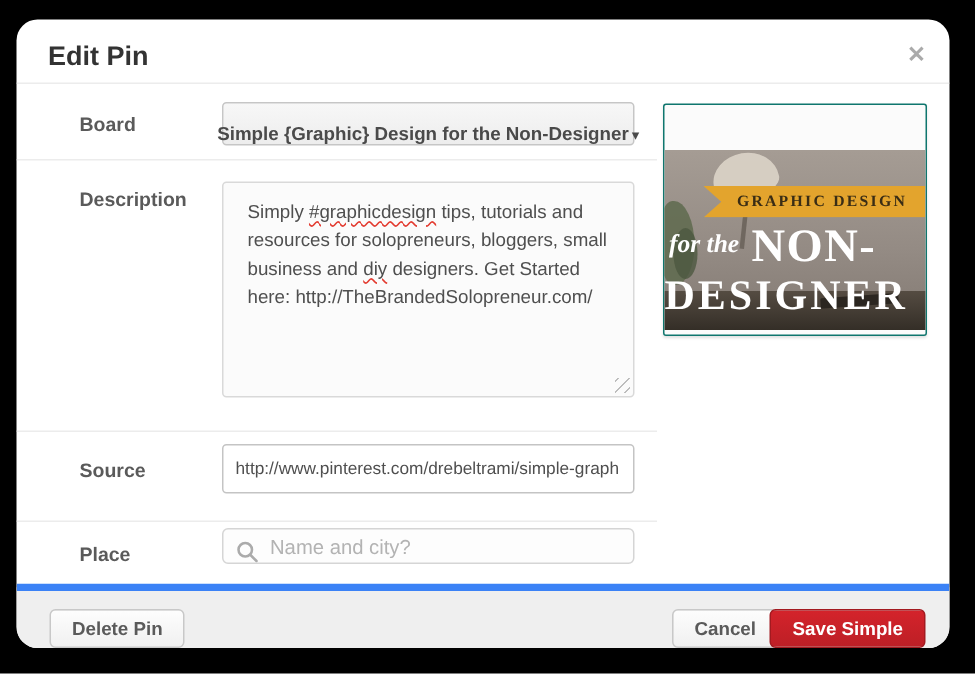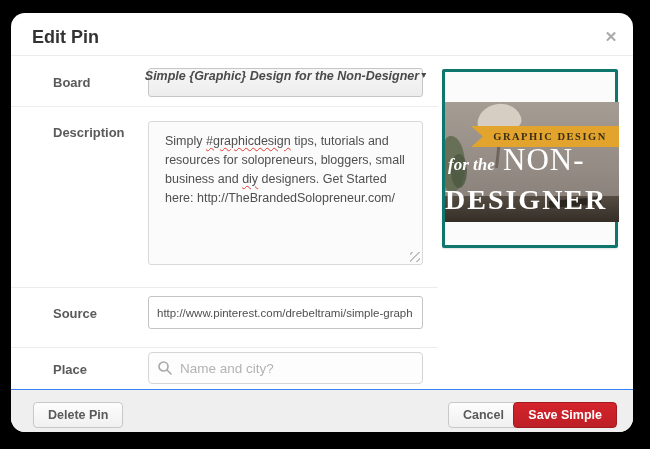--- a/index.html
+++ b/index.html
@@ -13,45 +13,45 @@
   .close-btn { position:absolute; right:10px; top:12px; width:24px; height:24px; background:none; border:none;
                color:#aaa; font-size:15px; font-weight:bold; cursor:pointer; line-height:24px; text-align:center; }
   .hr { position:absolute; height:1px; background:#ececec; }
   .hr-title { left:0; right:0; top:42px; }
   .hr-row { left:0; width:427px; }
 
   .field-label { position:absolute; left:22px; font-size:13px; font-weight:bold; color:#5a5a5a;padding-left:20px; }
 
   .board-select { position:absolute; left:137px; top:55px; width:275px; height:29px;
                   background:linear-gradient(#f7f7f7,#ededed); border:1px solid #c6c6c6; border-radius:3px;
-                  display:flex; align-items:flex-start; justify-content:center; cursor:pointer;font-style:italic; }
+                  display:flex; align-items:flex-end; justify-content:center; cursor:pointer; }
   .board-select .txt { font-size:12.5px; font-weight:bold; color:#4a4a4a; white-space:nowrap; }
   .board-select .caret { font-size:10px; color:#4a4a4a; margin-left:2px; }
 
   .desc-box { position:absolute; left:137px; top:108px; width:275px; height:144px;
               background:#fbfbfb; border:1px solid #d9d9d9; border-radius:3px;
               padding:10px 16px; font-size:12.5px; line-height:19px; color:#4f4f4f; cursor:text; }
   .misspell { text-decoration:underline; text-decoration-style:wavy; text-decoration-color:#e33b30;
               text-decoration-thickness:1px; text-underline-offset:2px; }
   .resize-grip { position:absolute; right:2px; bottom:2px; width:10px; height:10px; cursor:nwse-resize;
                  background:repeating-linear-gradient(-45deg, transparent 0 2px, #bdbdbd 2px 3px, transparent 3px 5px); }
 
   .text-input { position:absolute; left:137px; width:275px; border:1px solid #c4c4c4; border-radius:3px;
                 color:#4f4f4f; background:#fff; }
   .source-input { top:283px; height:33px; font-size:11.5px; padding:0 8px;
                   font-family:"Liberation Sans","DejaVu Sans",sans-serif; }
   .place-wrap { position:absolute; left:137px; top:339px; width:275px; height:32px; }
-  .place-input { position:absolute; left:0; top:0; width:275px; height:32px; background:#fdfdfd;
+  .place-input { position:absolute; left:0; top:0; width:275px; height:24px; background:#fdfdfd;
                  border:1px solid #d5d5d5; border-radius:4px; font-size:13.5px; color:#4f4f4f;
                  padding:0 10px 0 31px; font-family:"Liberation Sans","DejaVu Sans",sans-serif; }
   .place-input::placeholder { color:#b3b3b3; }
   .search-ic { position:absolute; left:9px; top:8px; pointer-events:none; }
 
-  .preview-box { position:absolute; left:431px; top:56px; width:176px; height:179px;
-                 background:#fbfbfb; border:3px solid #0f766e; border-radius:2px;
+  .preview-box { position:absolute; left:431px; top:56px; width:176px; height:155px;
+                 background:#fbfbfb; border:1px solid #0f766e; border-radius:2px;
                  box-shadow:0 1px 2px rgba(0,0,0,.12); }
   .photo { position:absolute; left:0; top:30px; width:174px; height:120px; overflow:hidden;
            background:linear-gradient(180deg,#a59c94 0%,#948b84 55%,#8b827b 78%); }
   .photo .lamp { position:absolute; left:32px; top:2px; width:44px; height:30px; background:#d9d1c5;
                  border-radius:50% 50% 46% 54%/60% 64% 36% 40%; transform:rotate(-10deg); opacity:.95; }
   .photo .lamp-stem { position:absolute; left:52px; top:28px; width:3px; height:38px; background:#6f6density0; background:#6f675f; transform:rotate(6deg); }
   .photo .plant { position:absolute; left:-4px; top:34px; width:24px; height:56px; background:#5e6a4d;
                   border-radius:40% 60% 55% 45%/45% 55% 50% 50%; opacity:.85; }
   .photo .plant2 { position:absolute; left:6px; top:52px; width:16px; height:34px; background:#4c5840;
                    border-radius:50%; opacity:.8; }
@@ -59,28 +59,28 @@
                  background:linear-gradient(#554c42,#342e27); }
   .photo .keyboard { position:absolute; right:18px; bottom:16px; width:52px; height:7px; background:#2b2620;
                      border-radius:1px; transform:rotate(-4deg); }
   .ribbon { position:absolute; left:26px; right:0; top:24px; height:21px; background:#e3a42d;
             clip-path:polygon(0 0,100% 0,100% 100%,0 100%,8% 50%);
             display:flex; align-items:center; justify-content:center;
             font-family:"Liberation Serif","DejaVu Serif",serif; font-weight:bold; font-size:10.5px;
             letter-spacing:1.5px; color:#3a2d15; padding-left:10px; }
   .script-txt { position:absolute; left:3px; top:53px; font-family:Liberation Serif, serif;
                 font-style:italic; font-weight:bold; font-size:17px; color:#fff; }
-  .big-line1 { position:absolute; left:58px; top:40px; font-family:"Liberation Serif","DejaVu Serif",serif;
-               font-weight:normal; font-size:31px; color:#fff; letter-spacing:1px; }
+  .big-line1 { position:absolute; left:58px; top:46px; font-family:"Liberation Serif","DejaVu Serif",serif;
+               font-weight:bold; font-size:31px; color:#fff; letter-spacing:1px; }
   .big-line2 { position:absolute; left:0; right:0; top:82px; text-align:left;
                font-family:"Liberation Serif","DejaVu Serif",serif; font-weight:bold; font-size:28px;
                color:#fff; letter-spacing:2px; }
 
   .footer { position:absolute; left:0; right:0; top:376px; height:43px; background:#efefef;
-            border-top:1px solid #3b82f6; border-radius:0 0 3px 3px; }
+            border-top:5px solid #3b82f6; border-radius:0 0 3px 3px; }
   .btn { position:absolute; top:12px; height:26px; border-radius:4px; font-size:12.5px; font-weight:bold;
          cursor:pointer; font-family:"Liberation Sans","DejaVu Sans",sans-serif; }
   .btn-light { background:linear-gradient(#fdfdfd,#f0f0f0); border:1px solid #c8c8c8; color:#5a5a5a; }
   .delete-btn { left:22px; padding:0 14px; }
   .cancel-btn { right:114px; padding:0 14px; }
   .save-btn { right:16px; padding:0 14px; background:linear-gradient(#d4232b,#bd1f26);
               border:1px solid #a31a20; color:#fff; }
 </style>
 </head>
 <body>

